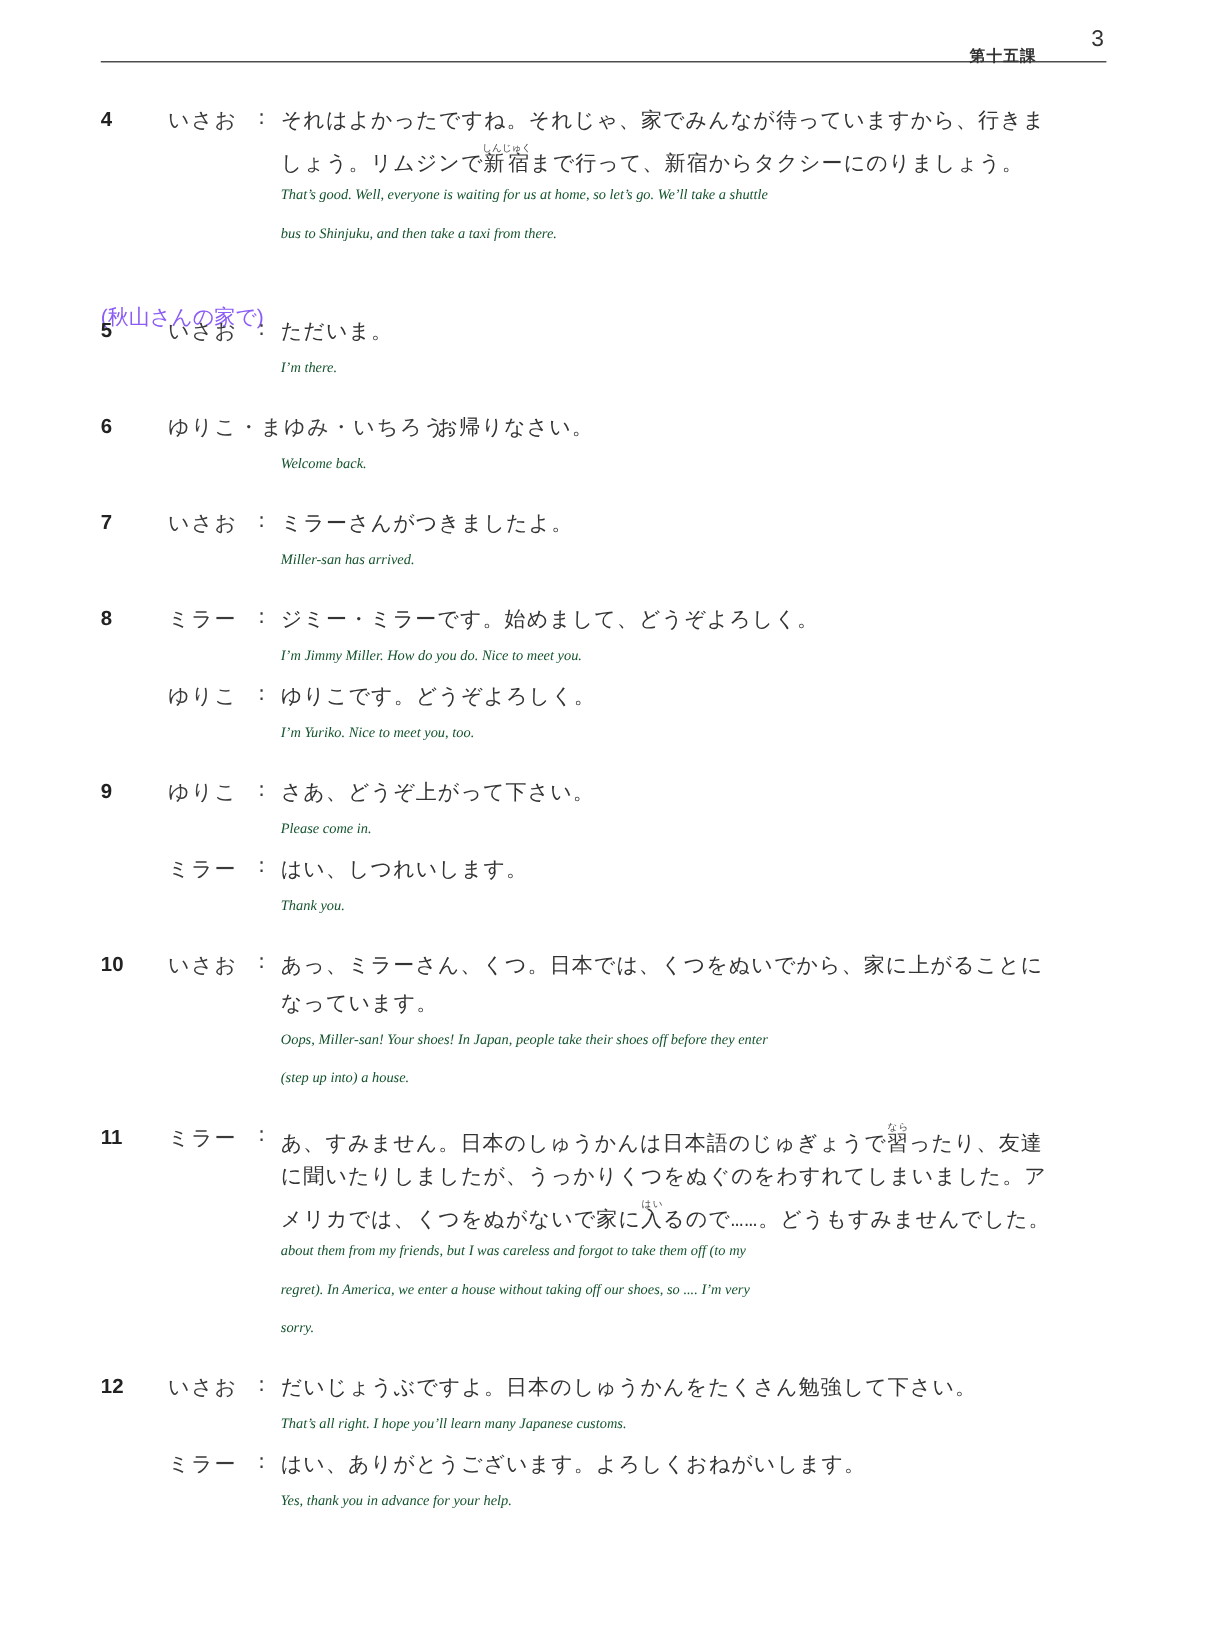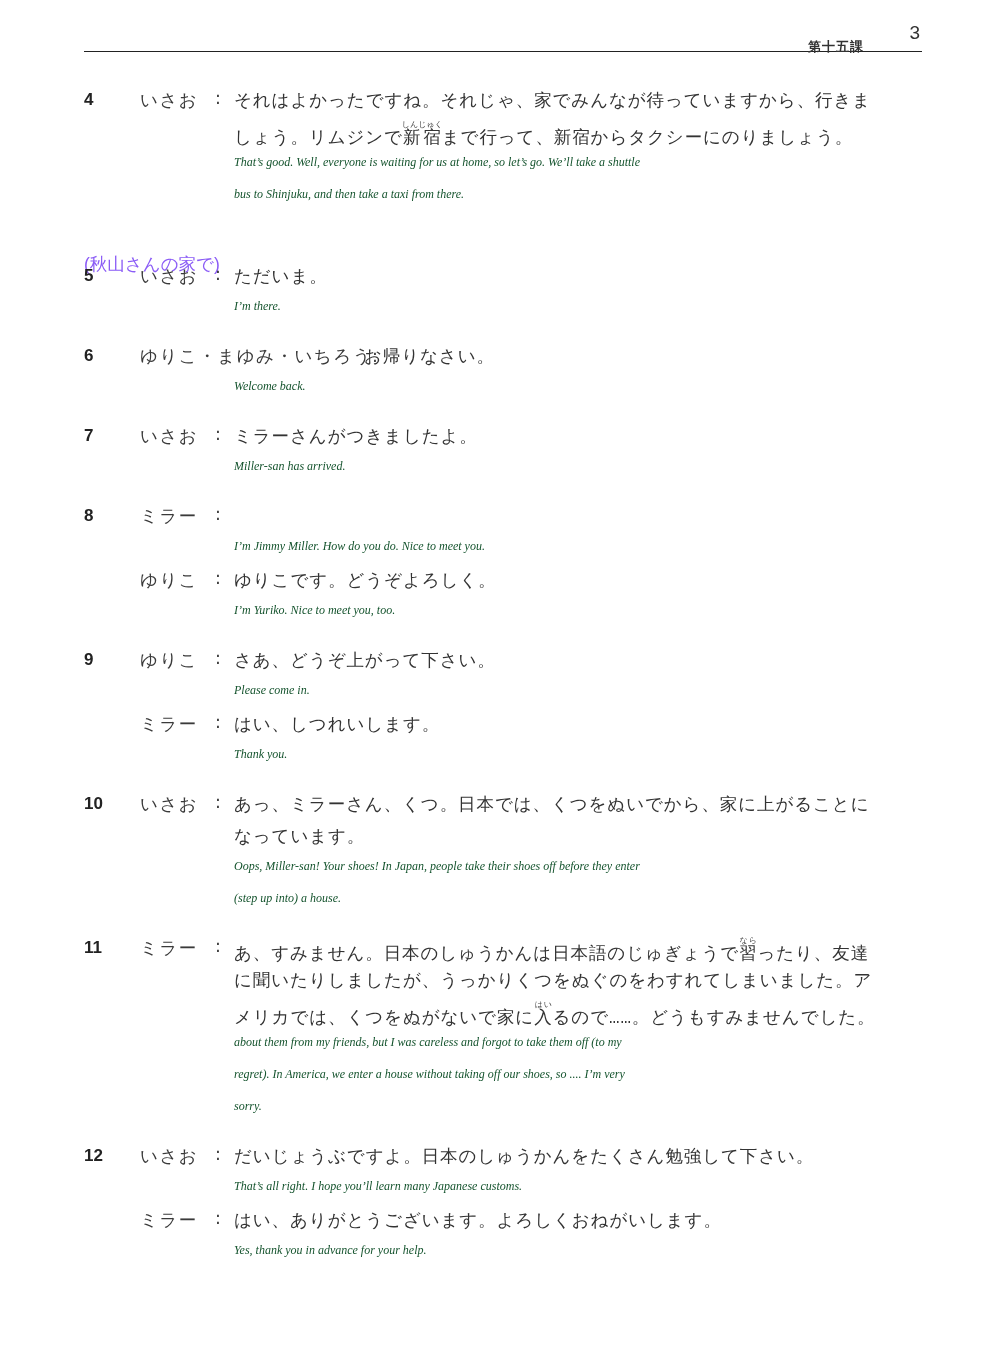--- a/index.html
+++ b/index.html
@@ -128,20 +128,21 @@
     </div>
   </div>
 
   <div class="gap-md"></div>
 
   <div class="entry">
     <div class="line">
       <span class="num">8</span>
       <span class="speaker">ミラー</span>
       <span class="colon">:</span>
+      <span class="jp">ジミー・ミラーです。始めまして、どうぞよろしく。</span>
     </div>
     <div class="line">
       <span class="en">I’m Jimmy Miller. How do you do. Nice to meet you.</span>
     </div>
     <div class="line">
       <span class="speaker">ゆりこ</span>
       <span class="colon">:</span>
       <span class="jp">ゆりこです。どうぞよろしく。</span>
     </div>
     <div class="line">

